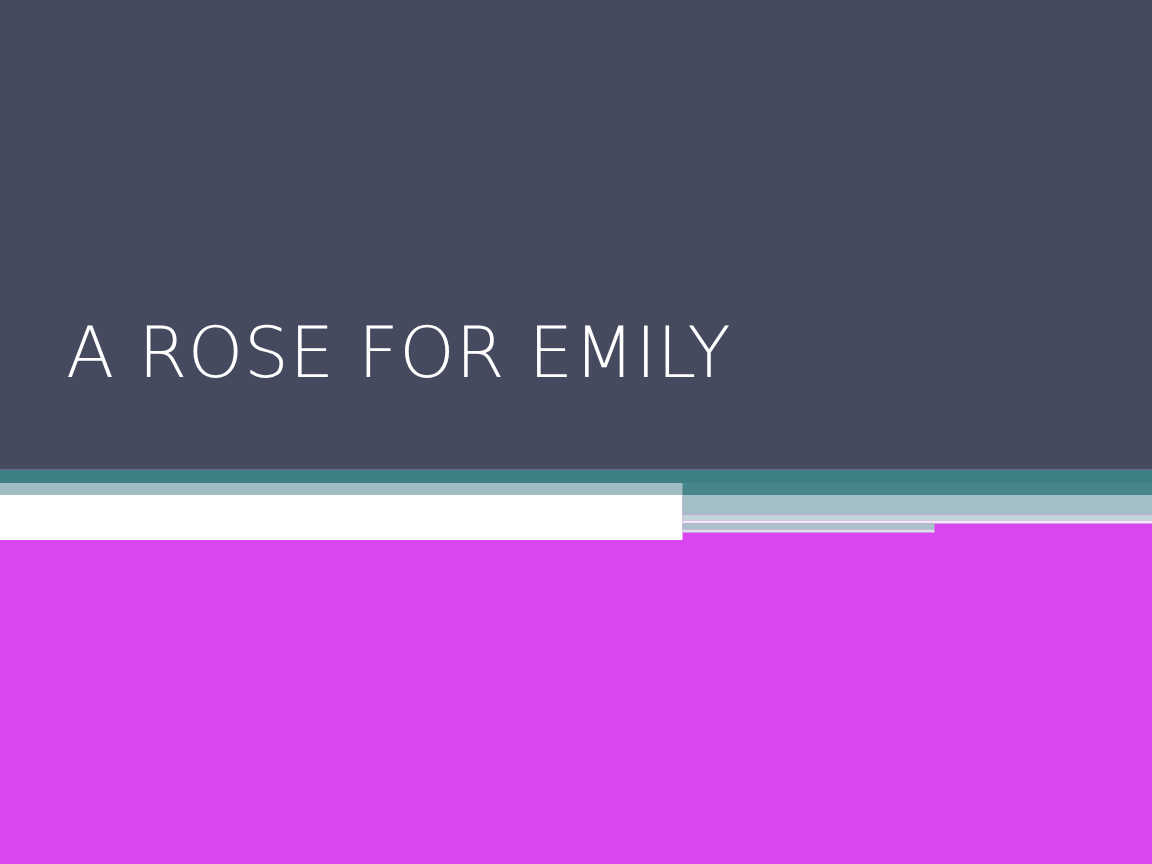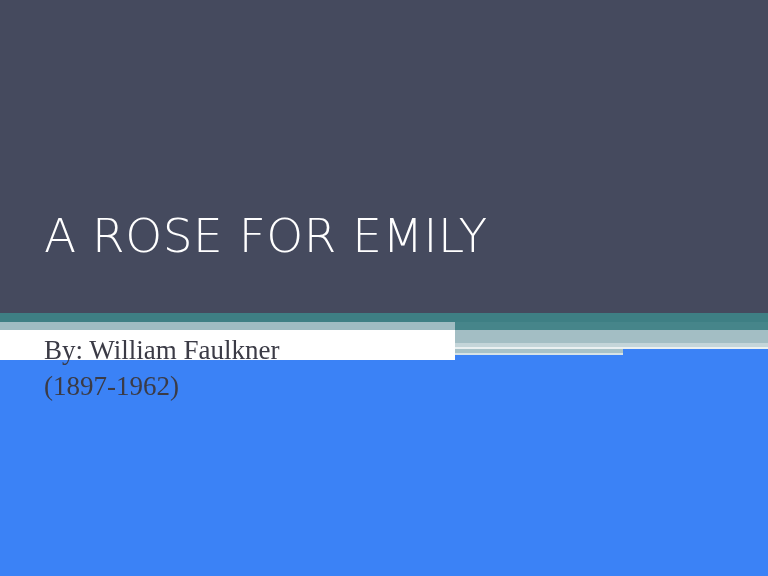--- a/index.html
+++ b/index.html
@@ -5,21 +5,21 @@
   html, body {
     margin: 0;
     padding: 0;
     background: #ffffff;
   }
   #slide {
     position: relative;
     width: 768px;
     height: 576px;
     overflow: hidden;
-    background: #3b82f6;
+    background: #d946ef;
     font-family: "Liberation Sans", sans-serif;
   }
 
   
   .dark-panel {
     position: absolute;
     left: 0;
     top: 0;
     width: 768px;
     height: 313px;
@@ -148,18 +148,14 @@
   <div class="band-knockout"></div>
 
   <div class="band-teal-step"></div>
   <div class="band-light-step"></div>
   <div class="band-pale-step"></div>
   <div class="band-faint-step"></div>
 
   <div class="rule-upper"></div>
   <div class="rule-lower"></div>
 
-  <div class="subtitle">
-    <span class="subtitle-line">By: William Faulkner</span>
-    <span class="subtitle-line">(1897-1962)</span>
-  </div>
 
 </div>
 
 </body></html>

